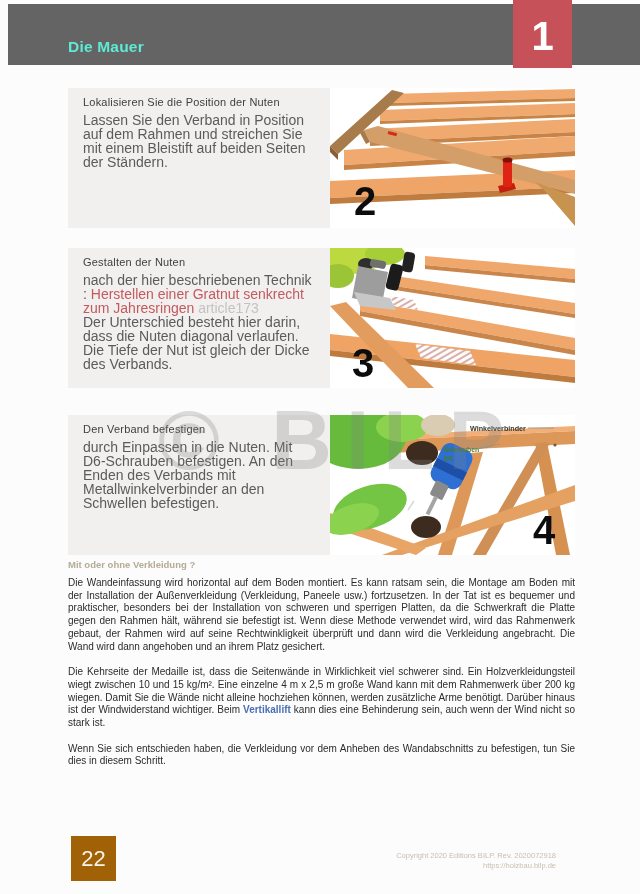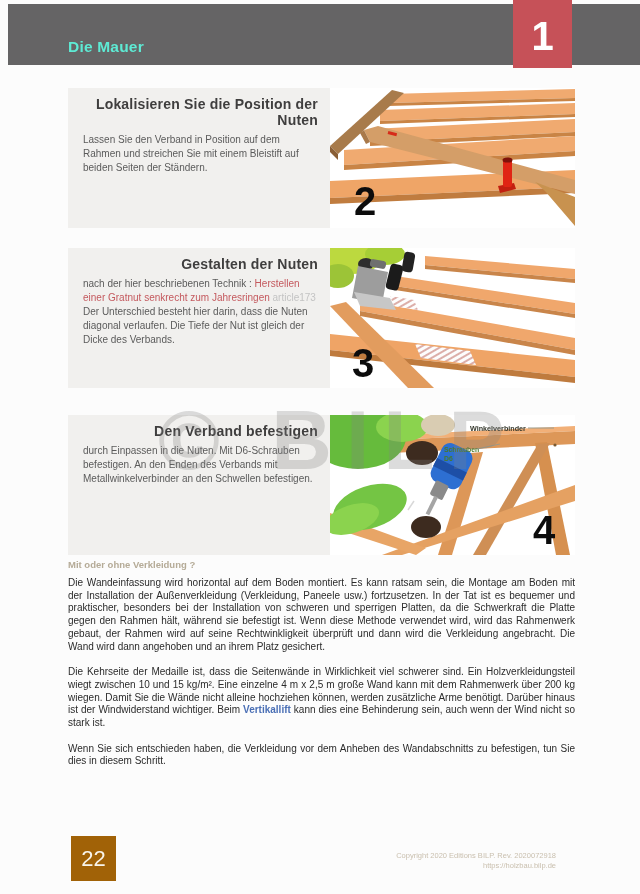--- a/index.html
+++ b/index.html
@@ -13,22 +13,22 @@
   
   .topbar { position:absolute; left:8px; top:4px; right:0; height:61px; background:#656465; }
   .chapter-title { position:absolute; left:60px; bottom:9px; color:#5eead4; font-size:15.5px; font-weight:bold; letter-spacing:0.2px; }
   .chapter-badge { position:absolute; left:513px; top:0; width:59px; height:68px; background:#c65158; display:flex; align-items:center; justify-content:center; z-index:2; }
   .chapter-badge span { color:#ffffff; font-size:40px; font-weight:bold; line-height:1; padding-top:3px; }
 
   
   .card { position:absolute; left:68px; width:507px; height:140px; background:#f1f0ee; }
   .card1 { top:88px; } .card2 { top:248px; } .card3 { top:415px; }
   .card-text { position:absolute; left:0; top:0; width:262px; padding:8px 12px 0 15px; }
-  .card-title { font-size:14px; font-weight:bold; color:#3f3e3e; text-align:right; margin-bottom:5px; letter-spacing:0.2px; }
-  .card-body { font-size:10px; color:#5b5b5b; line-height:14px; }
+  .card-title { font-size:11px; font-weight:normal; color:#3f3e3e; margin-bottom:5px; letter-spacing:0.2px; }
+  .card-body { font-size:14px; color:#5b5b5b; line-height:14px; }
   .red-link { color:#c4595e; cursor:pointer; }
   .ref-muted { color:#c3c3c3; }
   .card-figure { position:absolute; right:0; top:0; width:245px; height:140px; background:#ffffff; overflow:hidden; }
   .card-figure svg { display:block; width:245px; height:140px; }
   svg text { font-family:"Liberation Sans", sans-serif; }
 
   
   .watermark {
     position:absolute; left:158px; top:398px; z-index:6; pointer-events:none;
     font-size:84px; font-weight:bold; letter-spacing:14px; line-height:1;

